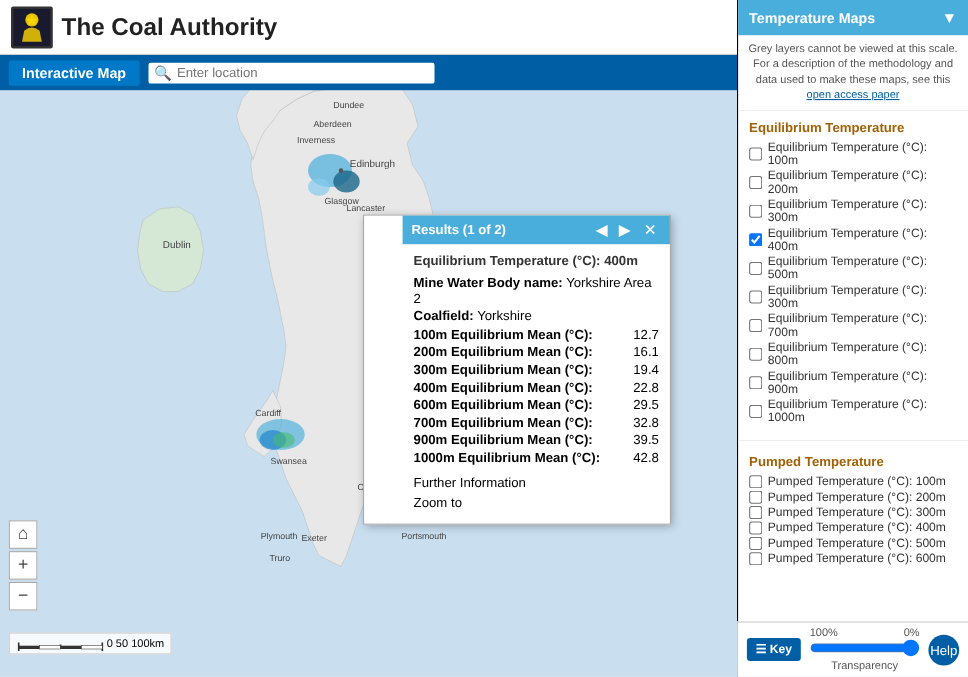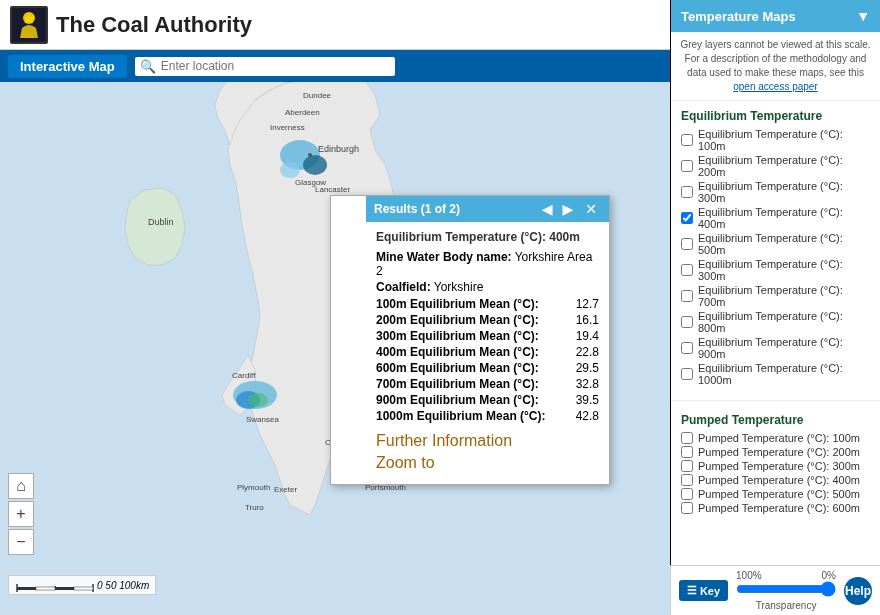--- a/index.html
+++ b/index.html
@@ -83,62 +83,62 @@
     }
     #popup-close {
       background: none; border: none; color: white; cursor: pointer; font-size: 14px; padding: 0 4px;
     }
     #popup-body { padding: 8px 10px; }
     #popup-layer-title { font-weight: bold; color: #333; margin-bottom: 6px; font-size: 12px; }
     .popup-field { margin-bottom: 2px; font-size: 12px; }
     .popup-field strong { }
     .popup-data-row { display: flex; justify-content: space-between; padding: 1px 0; font-size: 12px; }
     #popup-links { margin-top: 8px; }
-    #popup-links a { color: #a16207; text-decoration: none; font-size: 16px; display: block; margin-bottom: 4px; }
+    #popup-links a { color: #000000; text-decoration: none; font-size: 12px; display: block; margin-bottom: 4px; }
 
     
     #right-panel {
       position: absolute; top: 0; right: 0; width: 210px; height: 615px;
       background: white; border-left: 1px solid #000000; overflow-y: auto; z-index: 100;
     }
     #panel-title-bar {
       background: #4aaedc; color: white; padding: 8px 10px;
       display: flex; align-items: center; justify-content: space-between;
       font-weight: bold; font-size: 13px;
     }
     #panel-dropdown-icon { font-size: 14px; cursor: pointer; }
     #panel-notice {
       font-size: 10px; color: #555; padding: 6px 8px; line-height: 1.4;
       border-bottom: 1px solid #eee; text-align: center;
     }
     #panel-notice a { color: #005ea5; }
 
     .panel-section { padding: 8px 10px; }
-    .panel-section-title { font-weight: bold; font-size: 12px; color: #14532d; margin-bottom: 5px; }
+    .panel-section-title { font-weight: bold; font-size: 12px; color: #a16207; margin-bottom: 5px; }
     .checkbox-row { display: flex; align-items: center; gap: 5px; margin-bottom: 2px; font-size: 11px; color: #333; }
     .checkbox-row input[type=checkbox] { width: 12px; height: 12px; }
     .panel-divider { height: 1px; background: #eee; margin: 4px 0; }
 
     
     #panel-bottom {
       position: absolute; bottom: 0; right: 0; width: 210px; height: 50px;
       background: white; border-top: 1px solid #ccc; border-left: 1px solid #ccc;
       display: flex; align-items: center; padding: 0 8px; gap: 4px; z-index: 101;
     }
     #key-btn {
       background: #005ea5; color: white; border: none; border-radius: 3px;
       padding: 4px 8px; cursor: pointer; font-size: 11px; font-weight: bold;
       display: flex; align-items: center; gap: 3px;
     }
     #transparency-section { flex: 1; padding: 0 4px; }
     #transparency-label { font-size: 10px; color: #555; display: flex; justify-content: space-between; }
     #transparency-slider { width: 100%; }
     #help-btn {
       background: #005ea5; color: white; border: none; border-radius: 50%;
-      width: 28px; height: 28px; cursor: pointer; font-size: 12px; font-weight: bold;
+      width: 28px; height: 28px; cursor: pointer; font-size: 12px; font-weight: normal;
     }
     .map-land { fill: #e8e8e8; stroke: #bbb; stroke-width: 0.5; }
   </style>
 </head>
 <body>
 
 <div id="map-area">
   <svg id="uk-map-svg" viewBox="0 0 670 615" xmlns="http://www.w3.org/2000/svg">
 
     <rect width="670" height="615" fill="#c9dff0"></rect>
@@ -266,21 +266,21 @@
     </div>
   </div>
 
   <div id="map-controls">
     <button class="map-ctrl-btn">⌂</button>
     <button class="map-ctrl-btn">+</button>
     <button class="map-ctrl-btn">−</button>
   </div>
 
   <div id="scale-bar">
-    <div style="display:flex;align-items:center;gap:2px;font-style:italic;">
+    <div style="display:flex;align-items:center;gap:2px;">
       <svg width="80" height="14">
         <line x1="2" y1="10" x2="78" y2="10" stroke="#333" stroke-width="1.5"></line>
         <line x1="2" y1="6" x2="2" y2="14" stroke="#333" stroke-width="1.5"></line>
         <line x1="40" y1="8" x2="40" y2="12" stroke="#333" stroke-width="1.5"></line>
         <line x1="78" y1="6" x2="78" y2="14" stroke="#333" stroke-width="1.5"></line>
         <rect x="2" y="9" width="19" height="3" fill="#333"></rect>
         <rect x="21" y="9" width="19" height="3" fill="white" stroke="#333" stroke-width="0.5"></rect>
         <rect x="40" y="9" width="19" height="3" fill="#333"></rect>
         <rect x="59" y="9" width="19" height="3" fill="white" stroke="#333" stroke-width="0.5"></rect>
       </svg>

